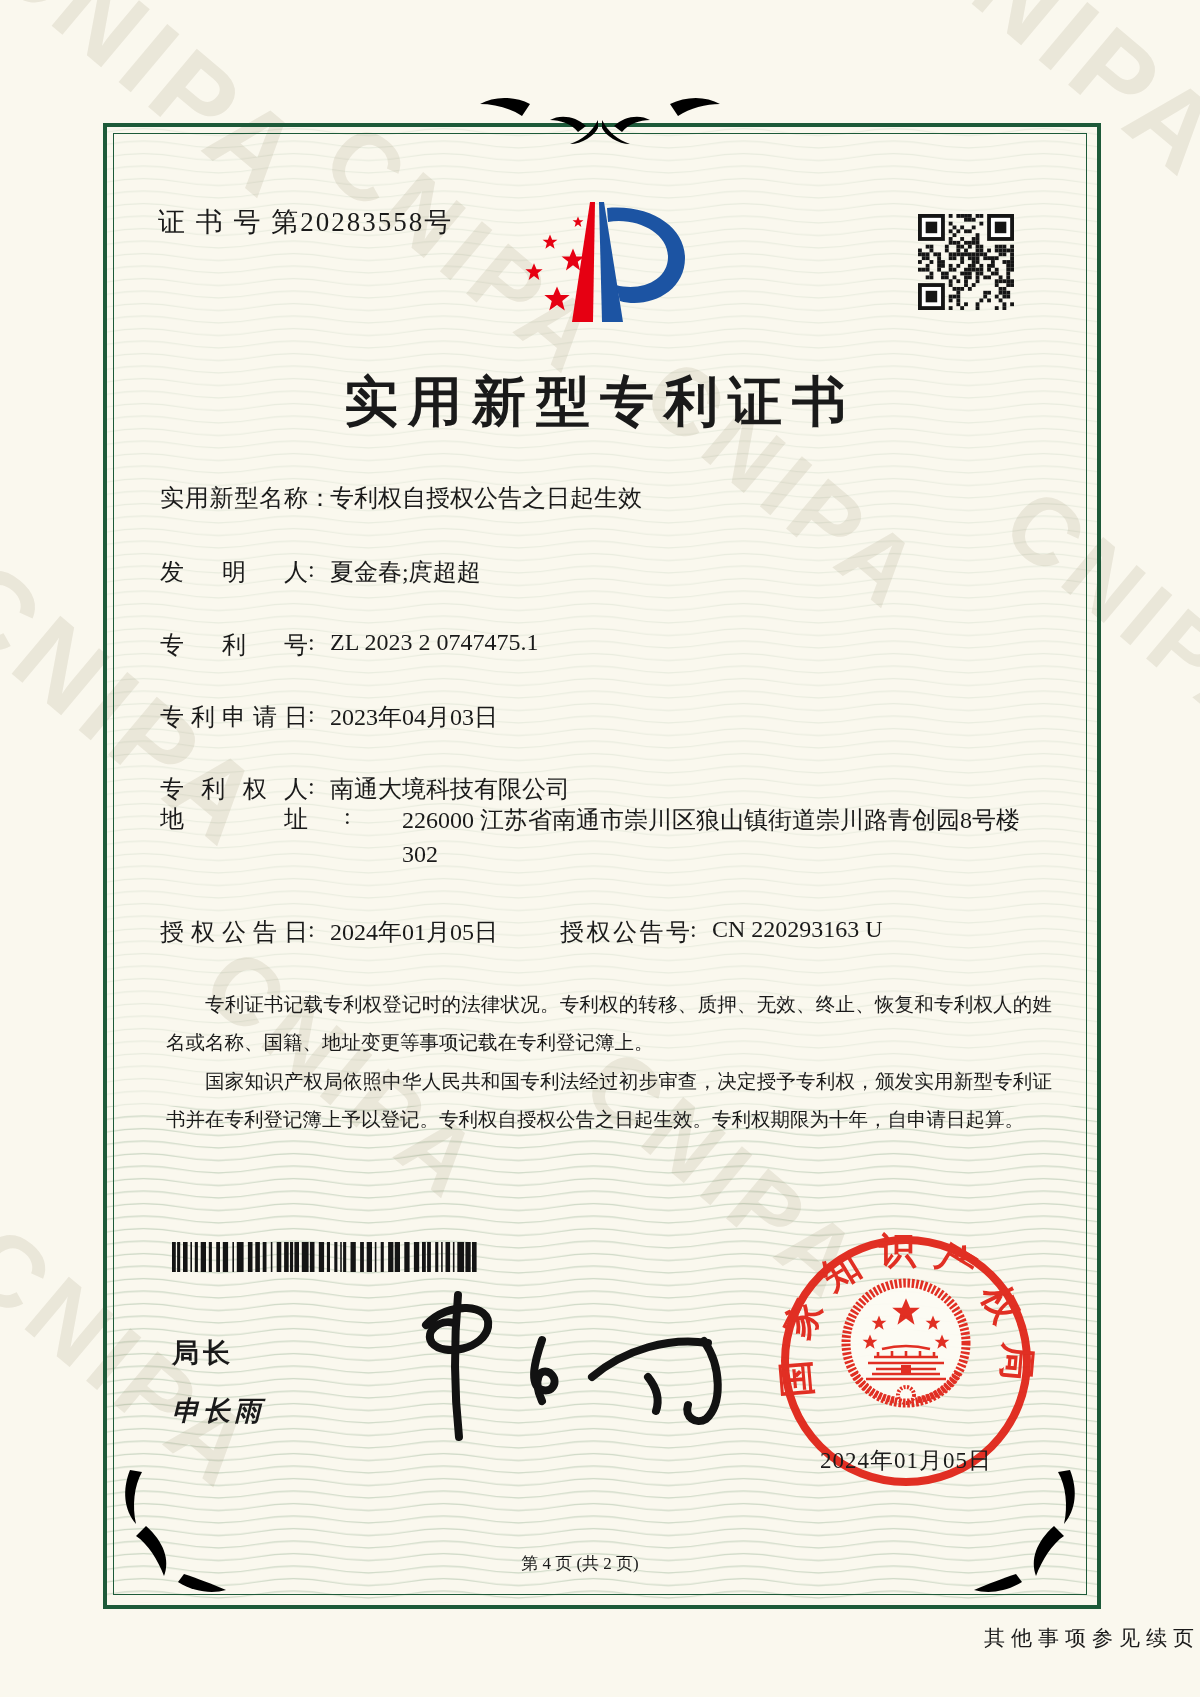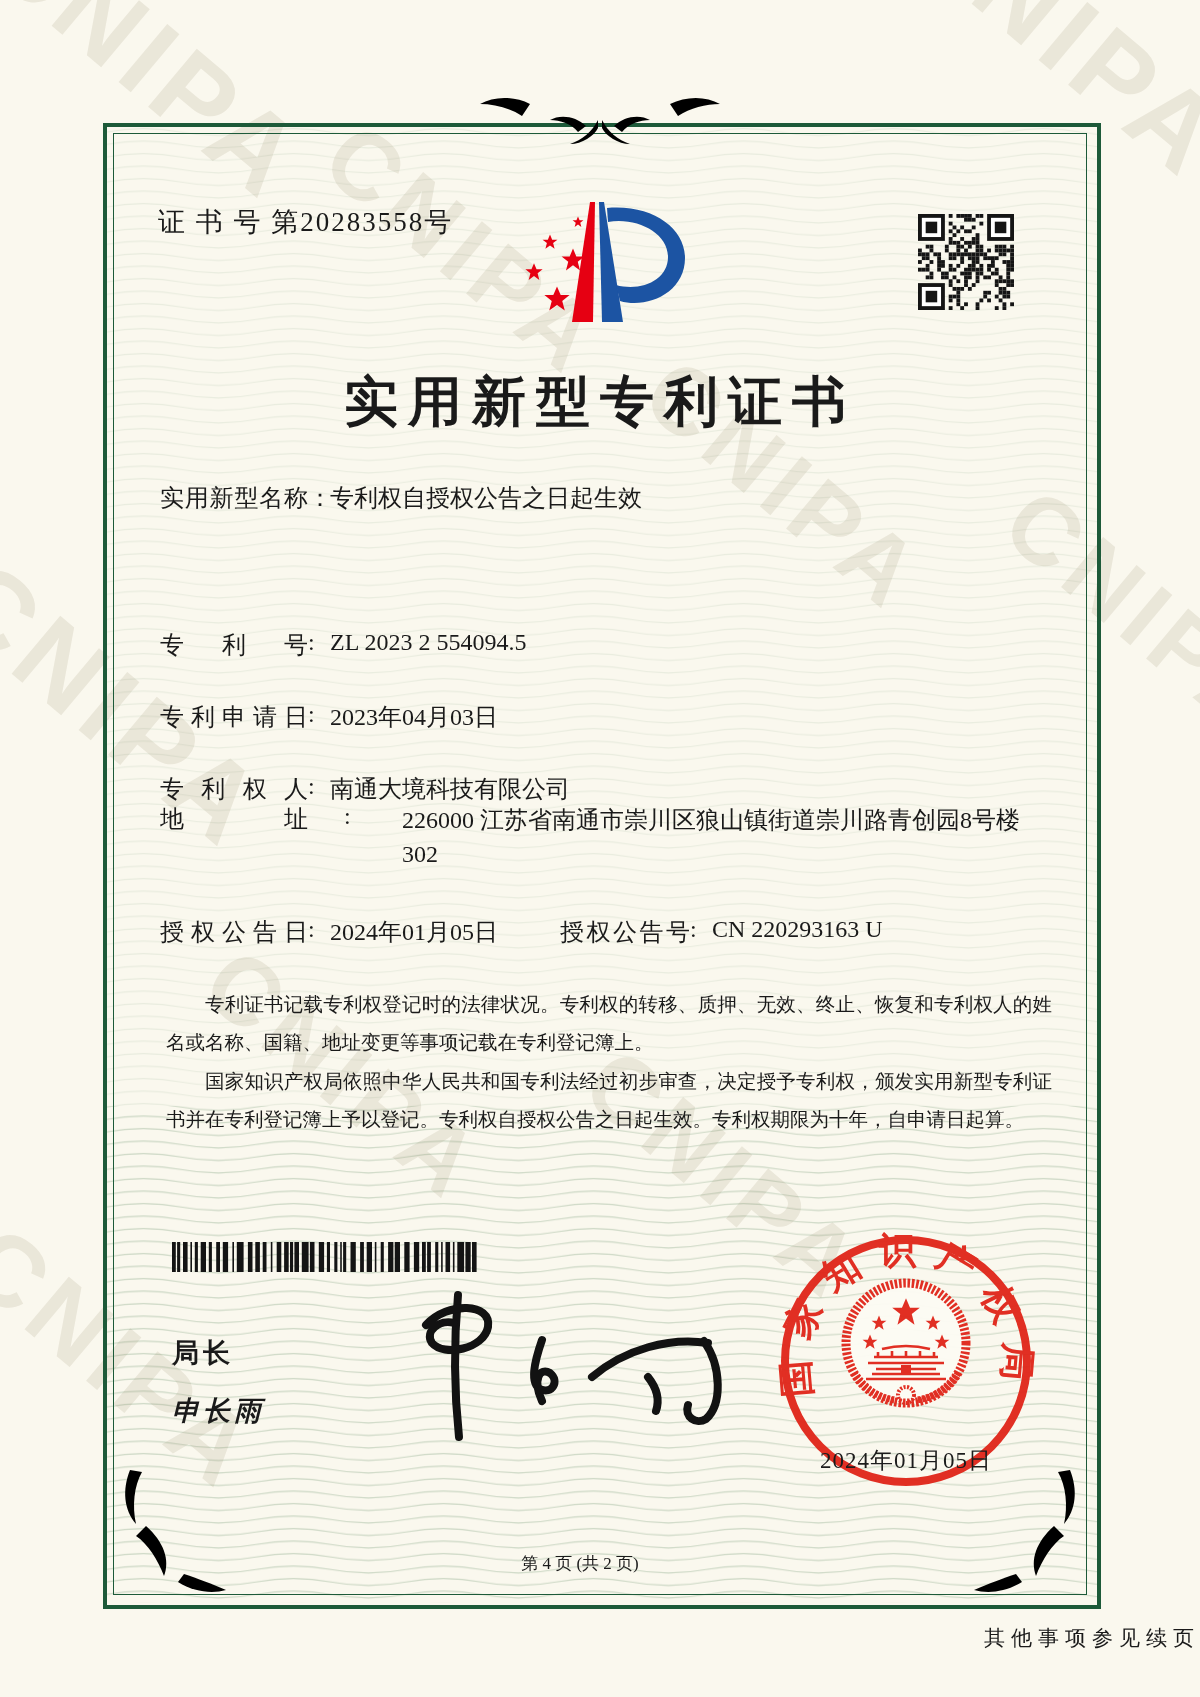--- a/index.html
+++ b/index.html
@@ -365,22 +365,25 @@
         <rect x="4" y="76" width="20" height="20" fill="#fff"></rect>
         <rect x="8" y="80" width="12" height="12" fill="#151515"></rect>
       </g>
     </svg>
 
   <div class="title">实用新型专利证书</div>
 
   <div class="row" style="top:482px;">
     <span class="flabel">实用新型名称</span><span class="colon">：</span><span class="fvalue">专利权自授权公告之日起生效</span>
   </div>
+  <div class="row" style="top:556px;">
+    <span class="flabel">发明人</span><span class="colon">:</span><span class="fvalue">夏金春;庹超超</span>
+  </div>
   <div class="row" style="top:629px;">
-    <span class="flabel">专利号</span><span class="colon">:</span><span class="fvalue">ZL 2023 2 554094.5</span>
+    <span class="flabel">专利号</span><span class="colon">:</span><span class="fvalue">ZL 2023 2 0747475.1</span>
   </div>
   <div class="row" style="top:701px;">
     <span class="flabel">专利申请日</span><span class="colon">:</span><span class="fvalue">2023年04月03日</span>
   </div>
   <div class="row" style="top:773px;">
     <span class="flabel">专利权人</span><span class="colon">:</span><span class="fvalue">南通大境科技有限公司</span>
   </div>
   <div class="row row-addr" style="top:803px;gap:36px;">
     <span class="flabel">地址</span>
       <span class="colon">:</span>

